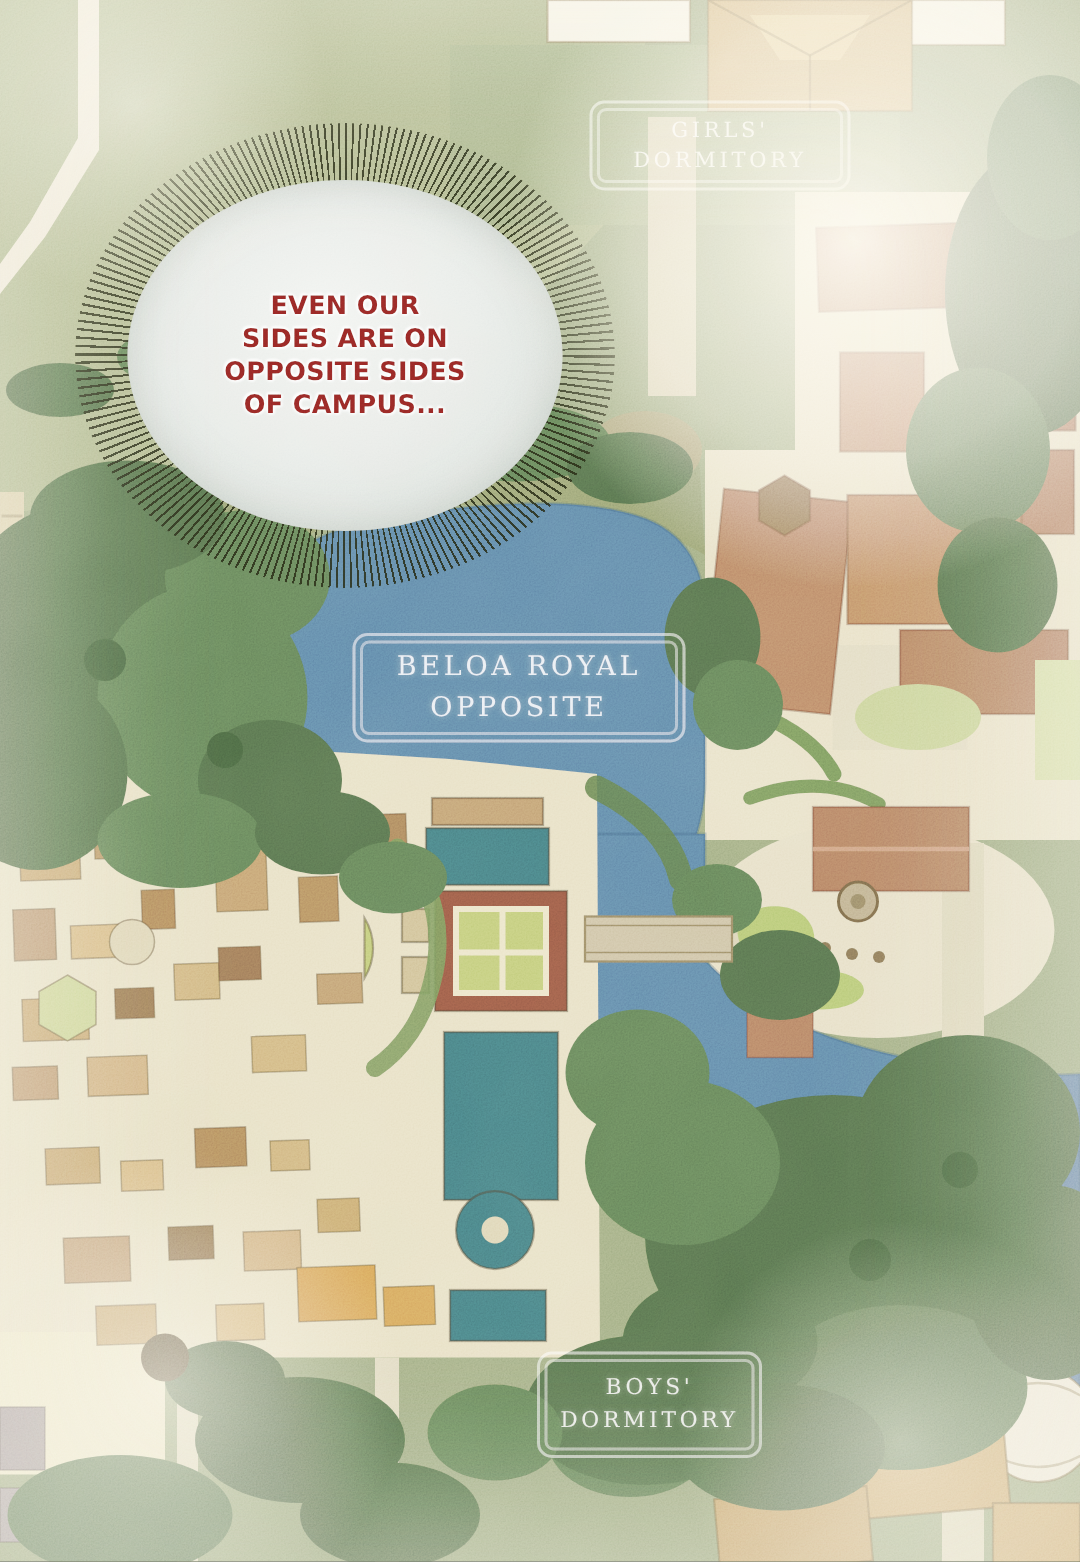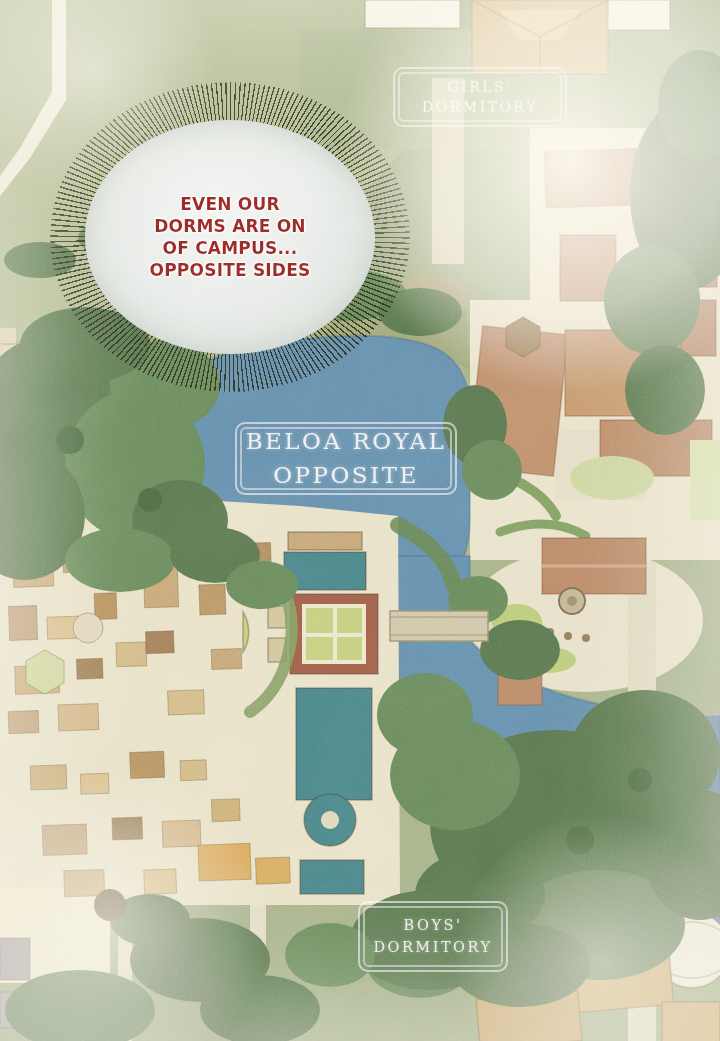--- a/index.html
+++ b/index.html
@@ -41,21 +41,21 @@
     border:2px solid rgba(255,255,255,0.45);border-radius:6px;
     display:flex;flex-direction:column;align-items:center;justify-content:center;
     color:rgba(255,255,255,0.84);
     font-family:"DejaVu Serif","Liberation Serif",serif;
     letter-spacing:2.5px;text-align:center;line-height:1.45;
     text-shadow:0 0 4px rgba(255,255,255,0.35);
   }
   #label-girls{left:393px;top:67px;width:174px;height:60px;}
   #label-girls .map-label-inner{font-size:14px;}
   #label-academy{left:235px;top:422px;width:222px;height:73px;}
-  #label-academy .map-label-inner{font-size:23px;}
+  #label-academy .map-label-inner{font-size:18px;}
   #label-boys{left:358px;top:901px;width:150px;height:71px;}
   #label-boys .map-label-inner{font-size:14.5px;}
 
   
   .wash{position:absolute;pointer-events:none;}
   #wash-tr{right:-90px;top:-70px;width:480px;height:460px;
     background:radial-gradient(circle,rgba(253,249,238,0.95) 0%,rgba(253,249,238,0.5) 45%,rgba(253,249,238,0) 70%);}
   #wash-tl{left:-60px;top:-60px;width:300px;height:260px;
     background:radial-gradient(circle,rgba(250,247,238,0.55) 0%,rgba(250,247,238,0) 65%);}
   #wash-bl{left:-70px;bottom:-50px;width:360px;height:330px;
@@ -285,23 +285,23 @@
       <line x1="390" y1="617" x2="488" y2="617" stroke="#8b7b5c" stroke-width="1"></line>
       <line x1="390" y1="635" x2="488" y2="635" stroke="#8b7b5c" stroke-width="1"></line>
     </g>
   </svg>
 
   <div id="bubble">
     <div id="bubble-spikes"></div>
     <div id="bubble-body"></div>
     <div id="bubble-text">
       <div>EVEN OUR</div>
-      <div>DORMS ARE ON</div>
+      <div>SIDES ARE ON</div>
+      <div>OPPOSITE SIDES</div>
       <div>OF CAMPUS...</div>
-      <div>OPPOSITE SIDES</div>
     </div>
   </div>
 
   <div id="label-girls" class="map-label">
     <div class="map-label-inner">
       <span>GIRLS'</span>
       <span>DORMITORY</span>
     </div>
   </div>
 

